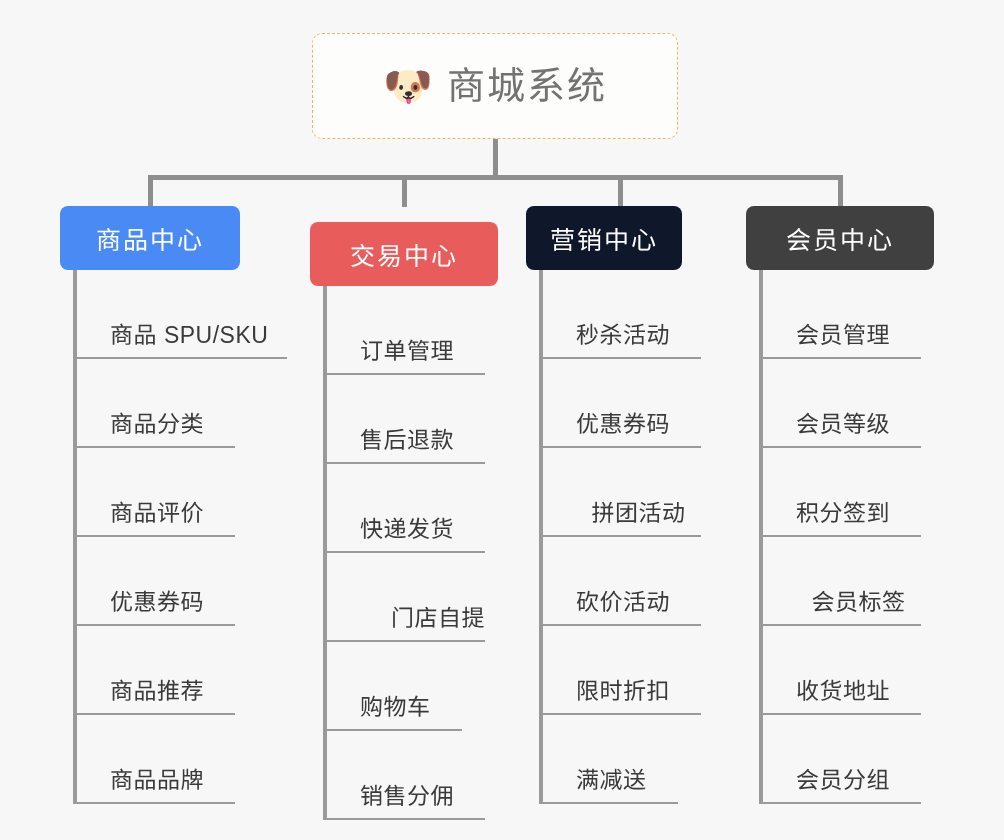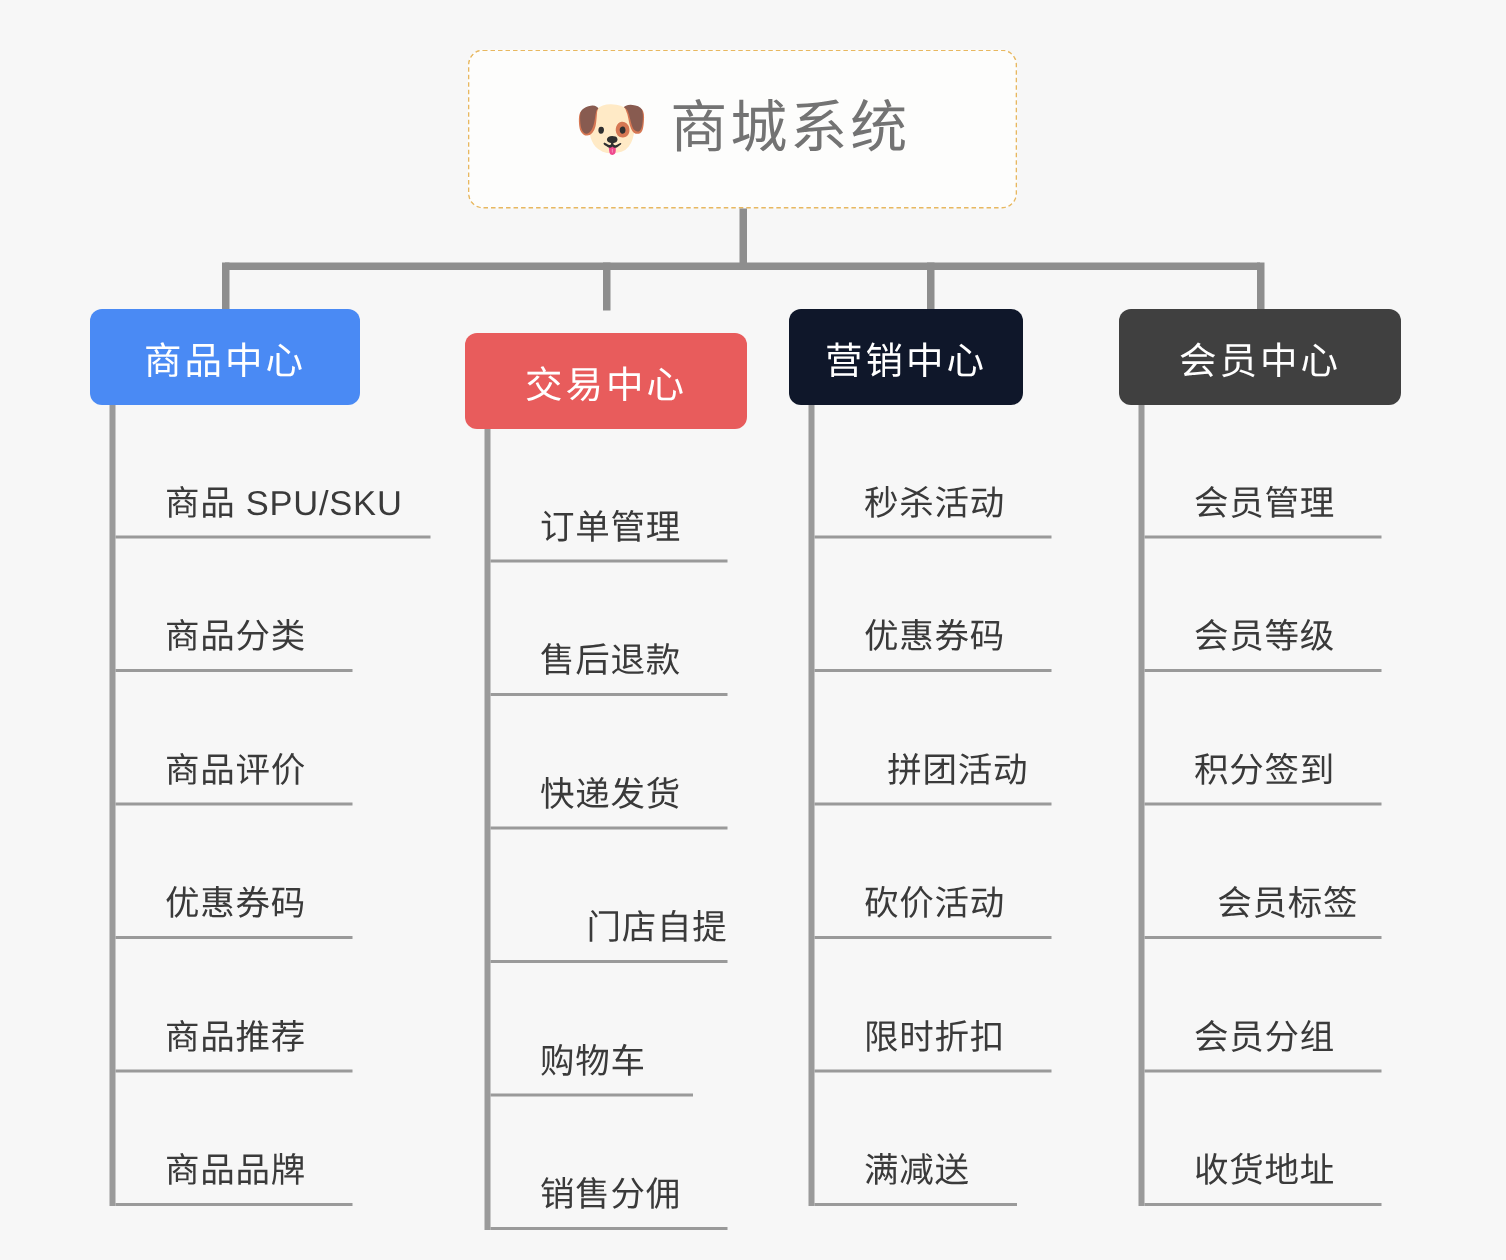--- a/index.html
+++ b/index.html
@@ -214,22 +214,22 @@
           <div class="leaf-item" style="width: 158px;">
             <span class="leaf-label">会员等级</span>
           </div>
           <div class="leaf-item" style="width: 158px;">
             <span class="leaf-label">积分签到</span>
           </div>
           <div class="leaf-item" style="width: 158px; justify-content: center;">
             <span class="leaf-label">会员标签</span>
           </div>
           <div class="leaf-item" style="width: 158px;">
+            <span class="leaf-label">收货地址</span>
+          </div>
+          <div class="leaf-item" style="width: 158px;">
             <span class="leaf-label">会员分组</span>
           </div>
-          <div class="leaf-item" style="width: 158px;">
-            <span class="leaf-label">收货地址</span>
-          </div>
         </div>
       </div>
     </div>
 
 </div>
 
 </body></html>

